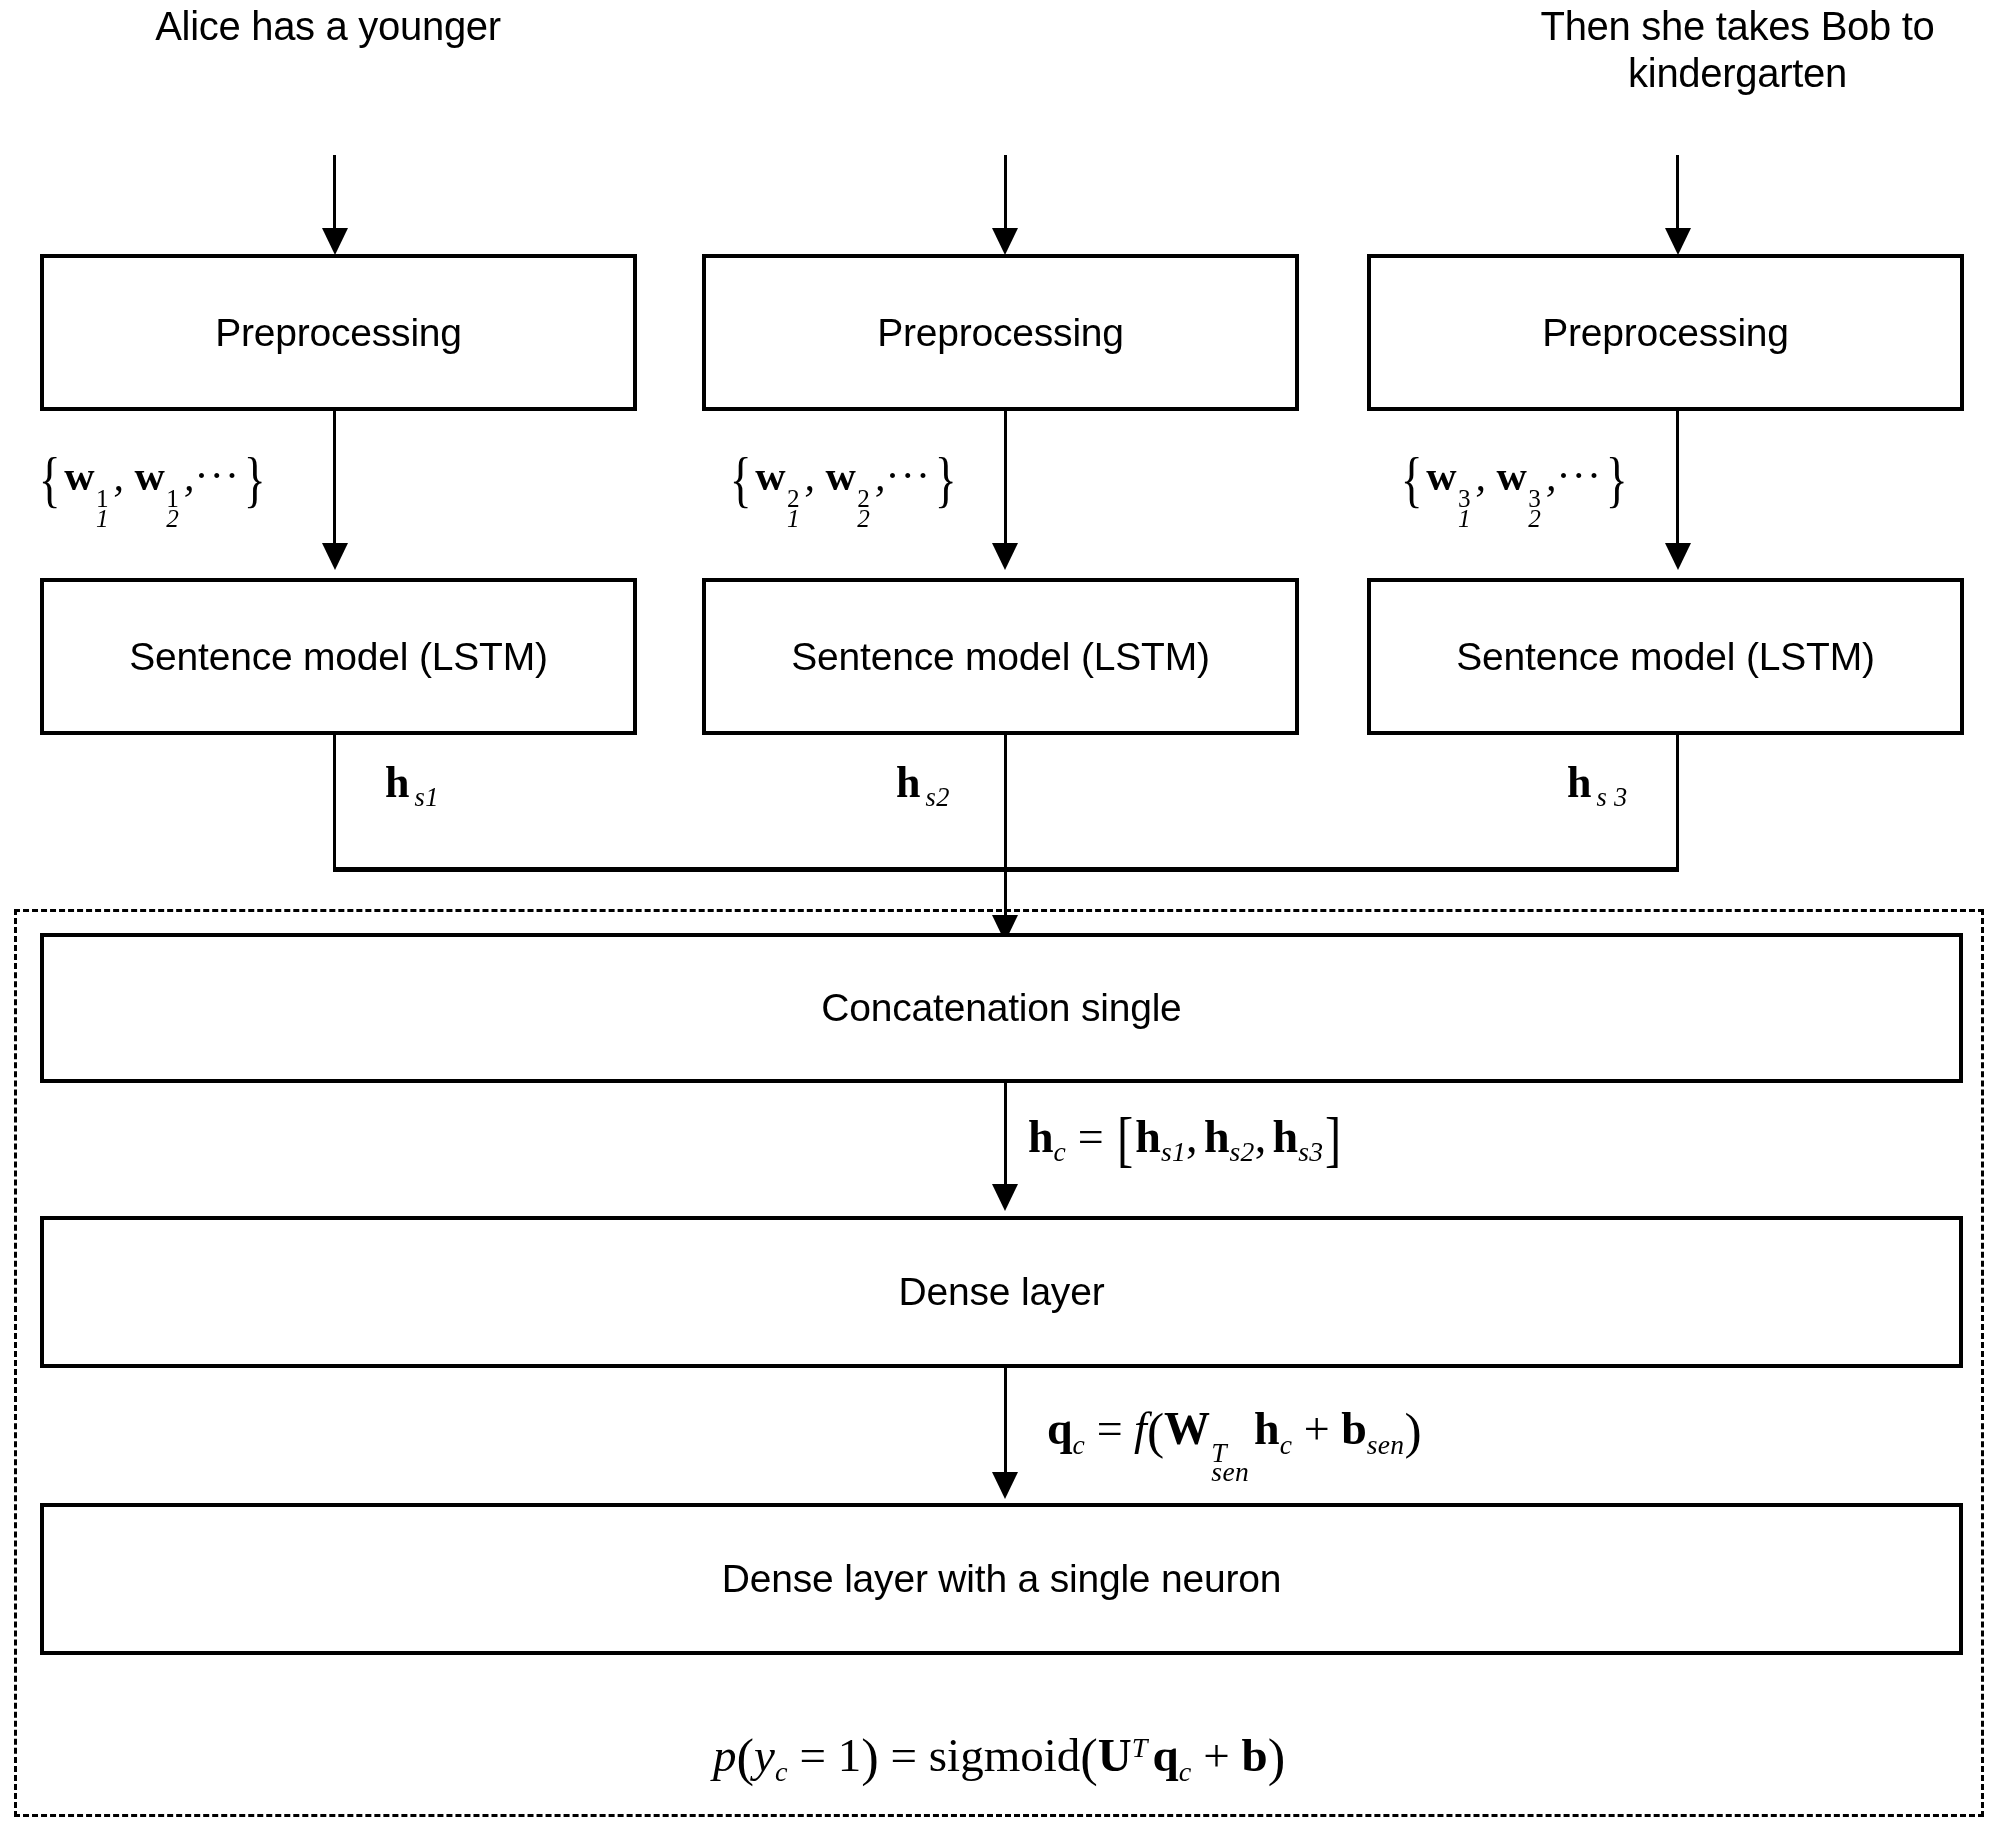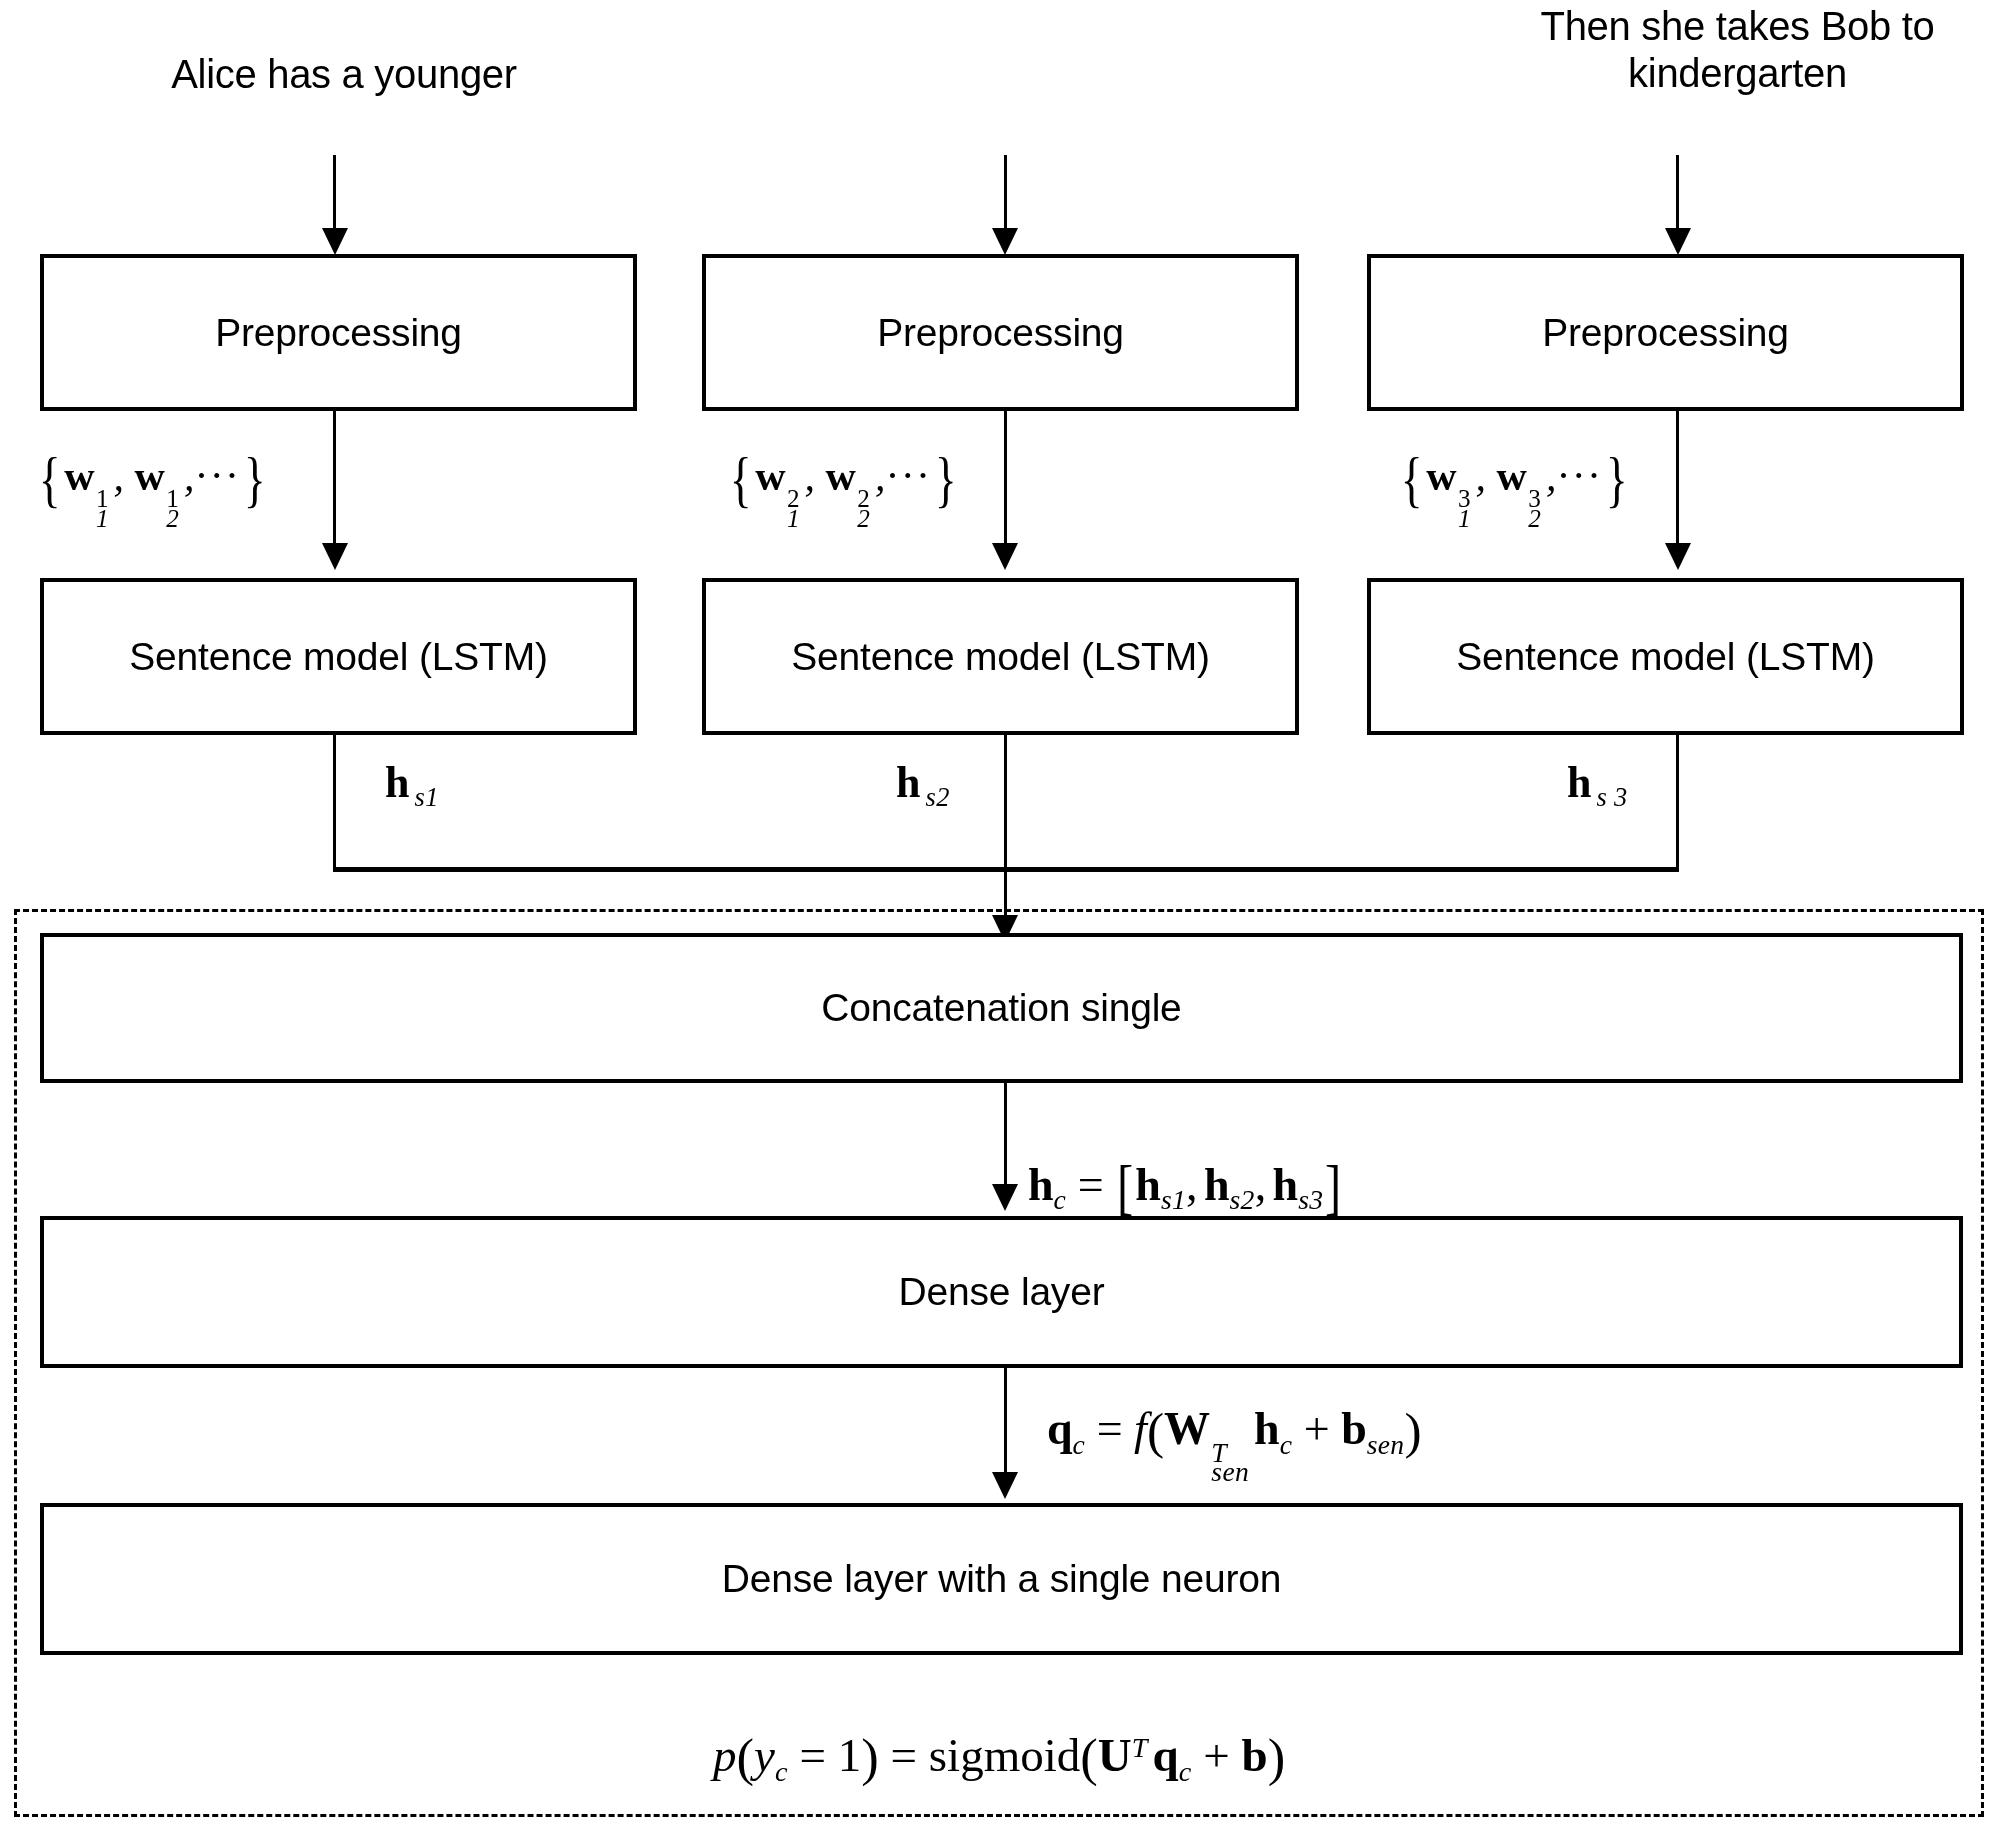--- a/index.html
+++ b/index.html
@@ -114,21 +114,21 @@
     font-weight: normal;
     font-size: 1.12em;
     vertical-align: -0.07em;
   }
 </style>
 </head>
 <body>
 
 <div id="page">
 
-  <div class="caption" style="left:68px; top:3.2px; width:552px;margin-top:48px;">
+  <div class="caption" style="left:52px; top:3.2px; width:552px;">
     <div>Alice has a younger</div>
   </div>
 
   <div class="vline" style="left:333px; top:155px; height:93px;"></div>
   <div class="arrowhead" style="left:322px; top:228px;"></div>
 
   <div class="box" style="left:40px; top:254px; width:597px; height:157px;">
     <span>Preprocessing</span>
   </div>
 
@@ -209,21 +209,21 @@
 
   <div class="dashed-region" style="left:13.5px; top:909px; width:1970px; height:908px;"></div>
 
   <div class="box" style="left:40px; top:933px; width:1923px; height:150px;">
     <span>Concatenation single</span>
   </div>
 
   <div class="vline" style="left:1004px; top:1082px; height:106px;"></div>
   <div class="arrowhead" style="left:992px; top:1184px;"></div>
 
-  <div class="mathlabel" style="left:1028px; top:1158px; font-size:46px;">
+  <div class="mathlabel" style="left:1028px; top:1110px; font-size:46px;">
     <span class="mb">h</span><span class="sub">c</span><span> = </span><span class="bracket">[</span><span class="mb">h</span><span class="sub">s1</span><span>,</span><span class="mb" style="margin-left:6.4px;">h</span><span class="sub">s2</span><span>,</span><span class="mb" style="margin-left:6.4px;">h</span><span class="sub">s3</span><span class="bracket">]</span>
   </div>
 
   <div class="box" style="left:40px; top:1216px; width:1923px; height:152px;">
     <span>Dense layer</span>
   </div>
 
   <div class="vline" style="left:1004px; top:1368px; height:109px;"></div>
   <div class="arrowhead" style="left:992px; top:1472px;"></div>
 

